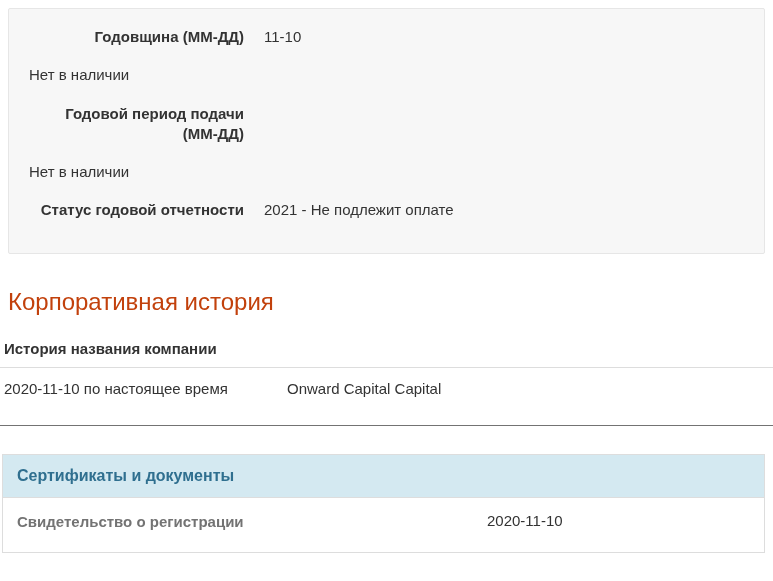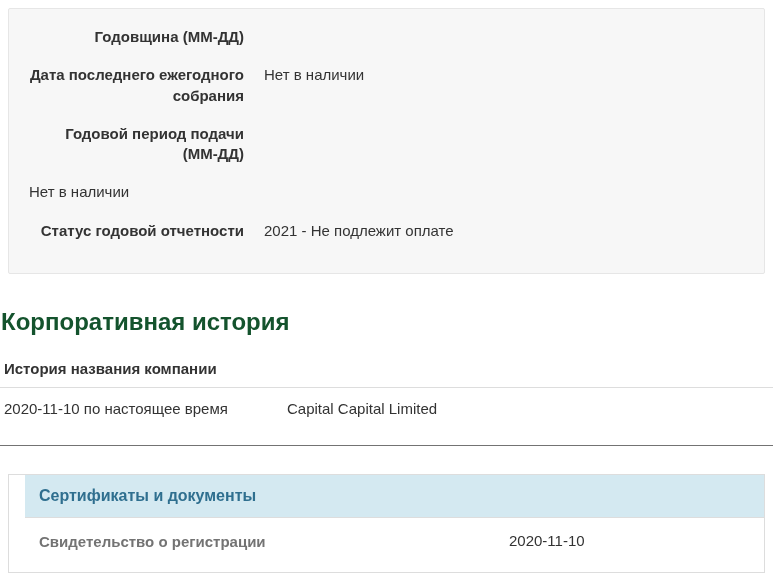--- a/index.html
+++ b/index.html
@@ -32,23 +32,23 @@
     line-height: 1.35;
   }
   .detail-value {
     flex: 1;
     color: #333;
     line-height: 1.35;
     padding-top: 0;
   }
   .section-heading {
     font-size: 24px;
-    font-weight: bold;
-    color: #14532d;
-    margin: 34px 8px 18px 1px;
+    font-weight: normal;
+    color: #c2410c;
+    margin: 34px 8px 18px 8px;
   }
   .history-block {
     margin: 0 0;
   }
   .history-heading {
     font-weight: bold;
     color: #333;
     padding: 6px 0 10px 4px;
     border-bottom: 1px solid #ddd;
   }
@@ -59,23 +59,22 @@
   }
   .history-date {
     width: 283px;
     color: #333;
   }
   .history-name {
     flex: 1;
     color: #333;
   }
   .docs-block {
-    margin: 28px 8px 0 8px;
+    margin: 28px 8px 0 2px;
     border: 1px solid #ddd;
-    padding-left: 16px;
   }
   .docs-header {
     background: #d4e9f1;
     color: #2f6f8f;
     font-weight: bold;
     font-size: 16px;
     padding: 12px 14px;
     border-bottom: 1px solid #ddd;
   }
   .docs-row {
@@ -92,44 +91,44 @@
     flex: 1;
     color: #333;
   }
 </style>
 </head>
 <body>
 
 <div class="details-panel">
   <div class="detail-row">
     <div class="detail-label">Годовщина (ММ-ДД)</div>
+    <div class="detail-value">11-10</div>
   </div>
   <div class="detail-row">
-    <div class="detail-label">Дата последнего ежегодного собрания</div>
     <div class="detail-value">Нет в наличии</div>
   </div>
   <div class="detail-row">
     <div class="detail-label">Годовой период подачи (ММ-ДД)</div>
   </div>
   <div class="detail-row">
     <div class="detail-value">Нет в наличии</div>
   </div>
   <div class="detail-row">
     <div class="detail-label">Статус годовой отчетности</div>
     <div class="detail-value">2021 - Не подлежит оплате</div>
   </div>
 </div>
 
 <h2 class="section-heading">Корпоративная история</h2>
 
 <div class="history-block">
   <div class="history-heading">История названия компании</div>
   <div class="history-row">
     <div class="history-date">2020-11-10 по настоящее время</div>
-    <div class="history-name">Capital Capital Limited</div>
+    <div class="history-name">Onward Capital Capital</div>
   </div>
 </div>
 
 <div class="docs-block">
   <div class="docs-header">Сертификаты и документы</div>
   <div class="docs-row">
     <div class="docs-label">Свидетельство о регистрации</div>
     <div class="docs-date">2020-11-10</div>
   </div>
 </div>

